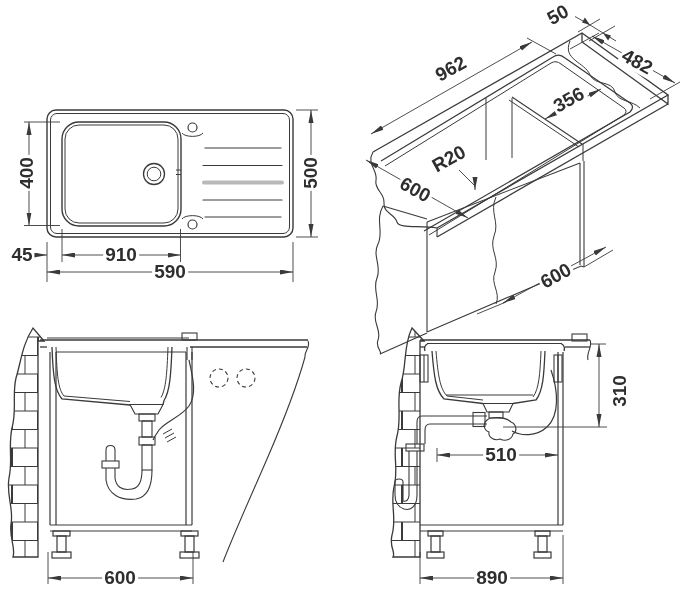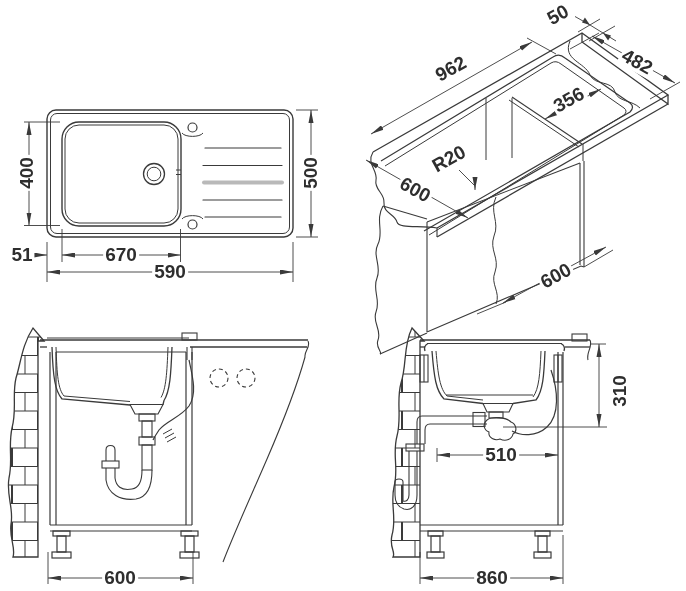--- a/index.html
+++ b/index.html
@@ -272,32 +272,32 @@
       <line x1="437" y1="448" x2="437" y2="462"></line>
       <line x1="437" y1="455" x2="558" y2="455" marker-start="url(#mS)" marker-end="url(#mE)"></line>
       <line x1="420" y1="552" x2="420" y2="584"></line>
       <line x1="563" y1="535" x2="563" y2="584"></line>
       <line x1="420" y1="578" x2="563" y2="578" marker-start="url(#mS)" marker-end="url(#mE)"></line>
     </g>
   </g>
 </svg>
 
   <div class="dim rM90" style="left:27px;top:173px">400</div>
-  <div class="dim" style="left:22px;top:255px">51</div>
-  <div class="dim" style="left:121px;top:255px">670</div>
+  <div class="dim" style="left:22px;top:255px">45</div>
+  <div class="dim" style="left:121px;top:255px">910</div>
   <div class="dim" style="left:170px;top:272px">590</div>
   <div class="dim rM90" style="left:311px;top:173px">500</div>
 
   <div class="dim rM29" style="left:451px;top:69px">962</div>
   <div class="dim rM29" style="left:558px;top:15px">50</div>
   <div class="dim rP29" style="left:637px;top:62px">482</div>
   <div class="dim rM29" style="left:569px;top:100px">356</div>
   <div class="dim rM29" style="left:449px;top:159px">R20</div>
   <div class="dim rP29" style="left:415px;top:190px">600</div>
   <div class="dim rM29" style="left:556px;top:276px">600</div>
 
   <div class="dim" style="left:120px;top:578px">600</div>
 
   <div class="dim rM90" style="left:620px;top:391px">310</div>
   <div class="dim" style="left:501px;top:455px">510</div>
-  <div class="dim" style="left:492px;top:578px">860</div>
+  <div class="dim" style="left:492px;top:578px">890</div>
 
 </div>
 
 </body></html>

